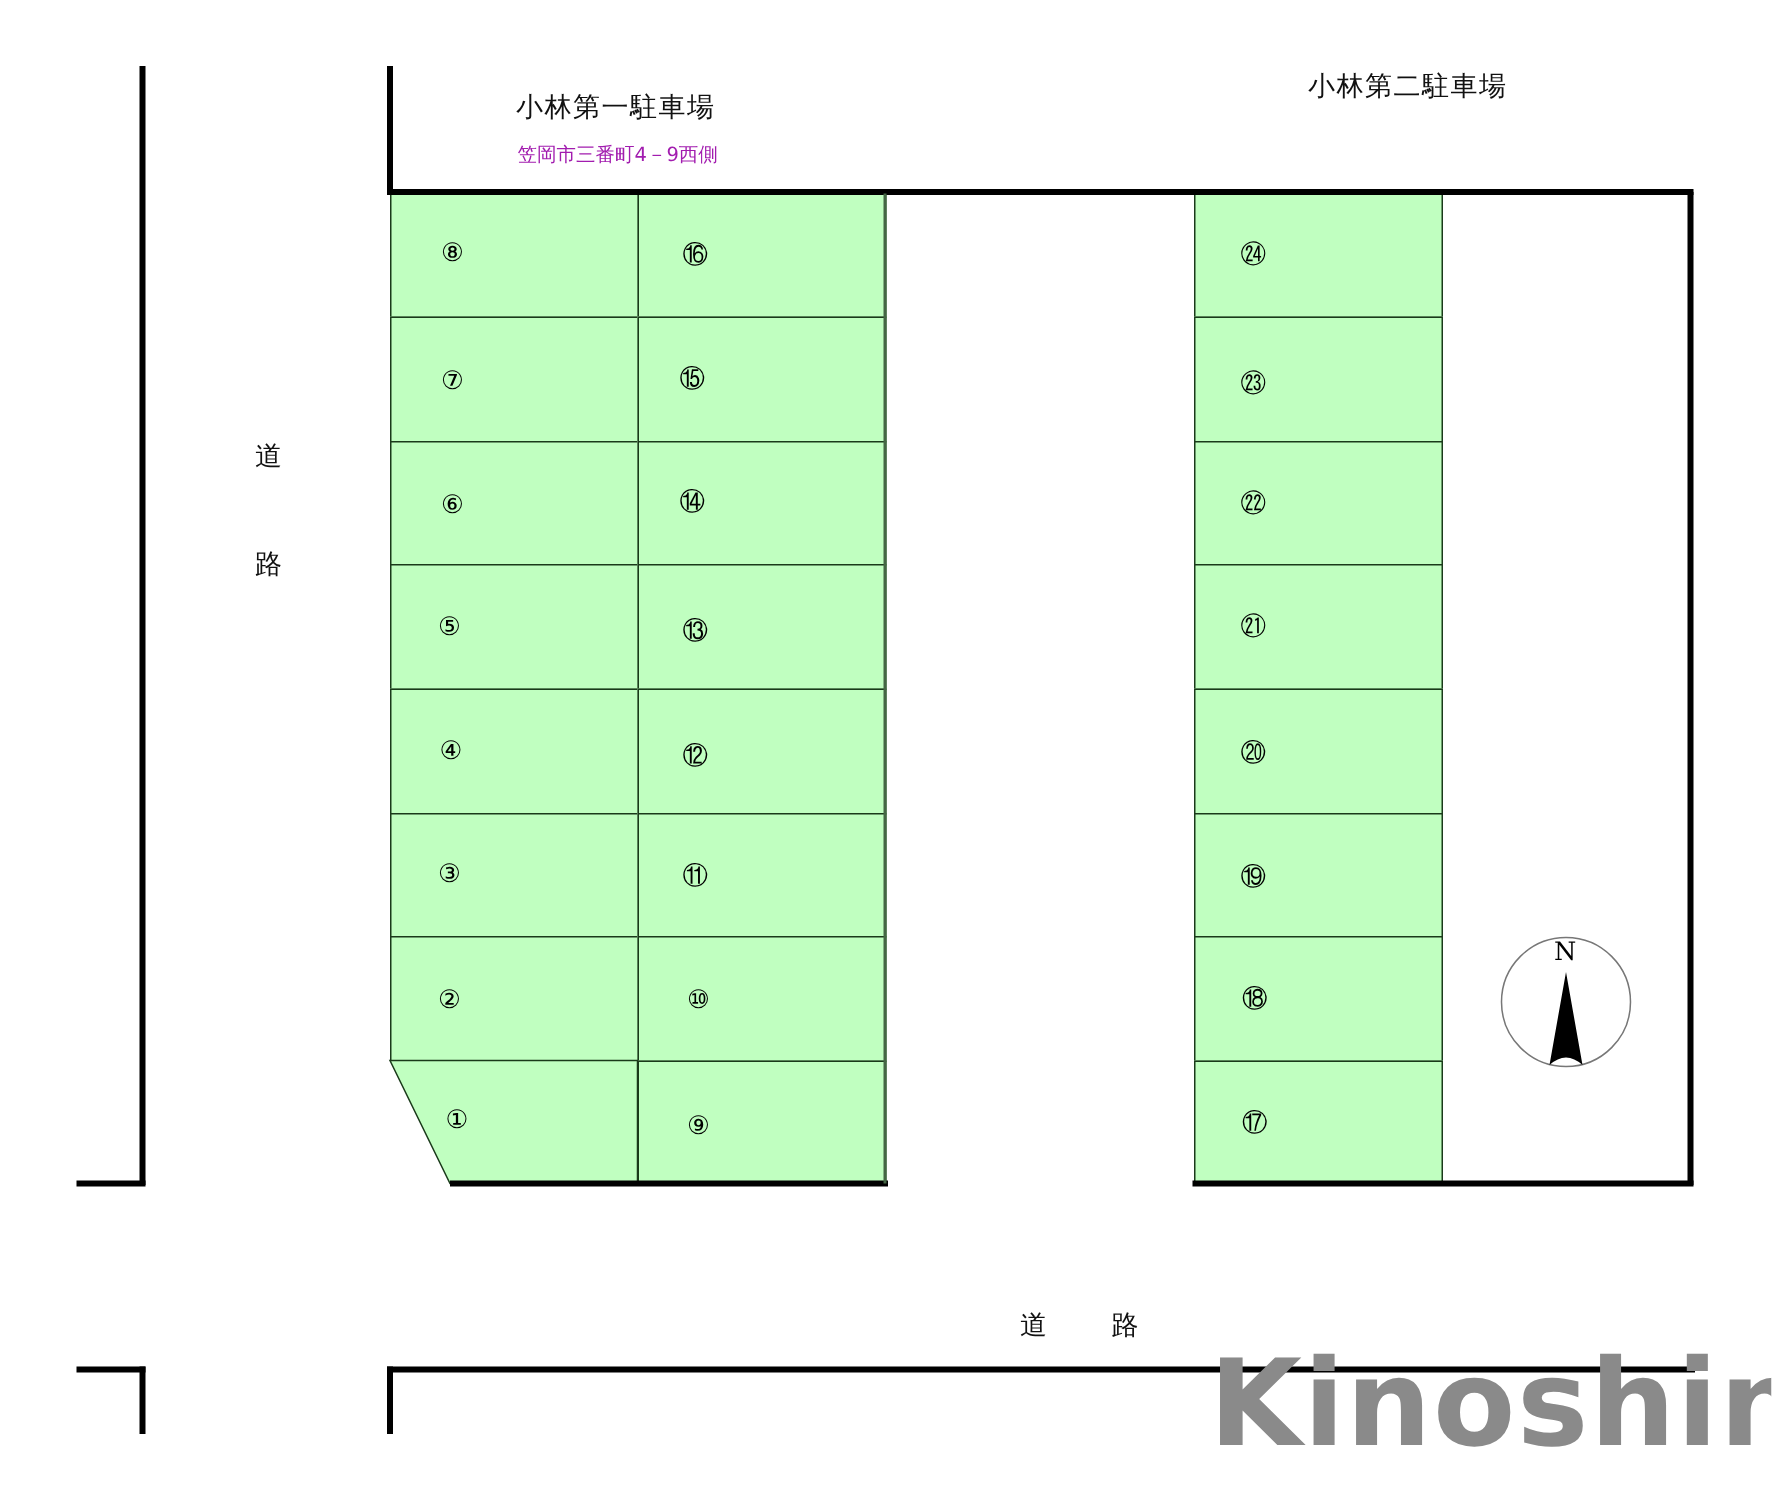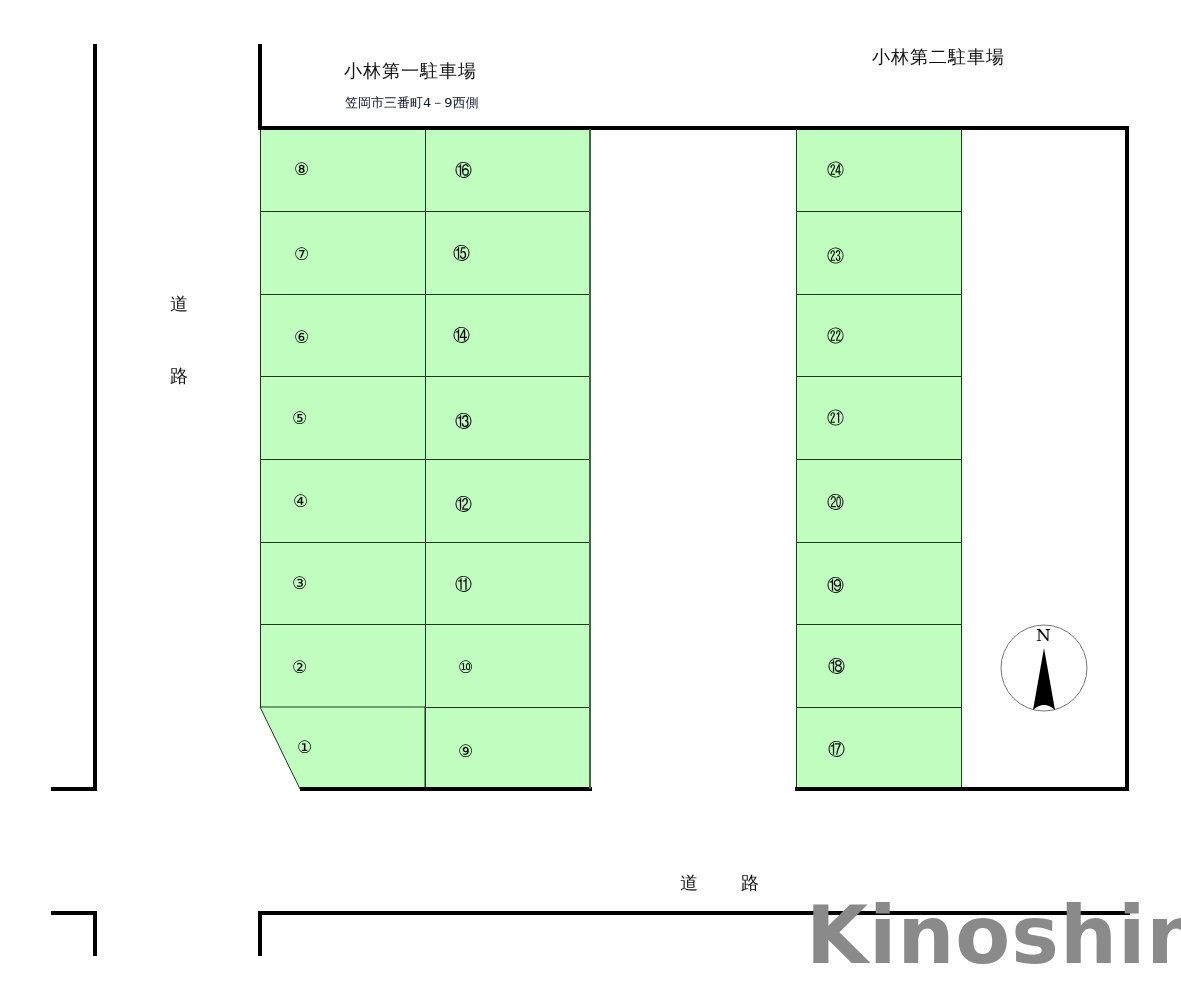--- a/index.html
+++ b/index.html
@@ -1,18 +1,18 @@
 <!DOCTYPE html>
 <html><head>
 <meta charset="utf-8">
 <style>
   html, body { margin:0; padding:0; background:#ffffff; }
   #stage { position:relative; width:1181px; height:1000px; overflow:hidden; background:#ffffff; font-family:"DejaVu Sans", sans-serif; }
   .title { position:absolute; font-size:18px; color:#111; letter-spacing:1px; white-space:nowrap; }
-  .addr { position:absolute; font-size:13px; color:#0f172a; white-space:nowrap; }
+  .addr { position:absolute; font-size:13px; color:#a21caf; white-space:nowrap; }
   .road { position:absolute; font-size:18px; color:#111; }
   .slot { position:absolute; background:#c0ffc0; border:1px solid #1a3a1a; box-sizing:border-box; }
   .slot-num { position:absolute; font-size:17px; color:#000; line-height:1; }
   .watermark { position:absolute; left:806px; top:896px; font-size:80px; font-weight:bold; color:#8a8a8a; letter-spacing:1px; font-family:"DejaVu Sans", sans-serif; line-height:1; }
   svg { position:absolute; left:0; top:0; }
 </style>
 </head>
 <body>
 
 <div id="stage">

